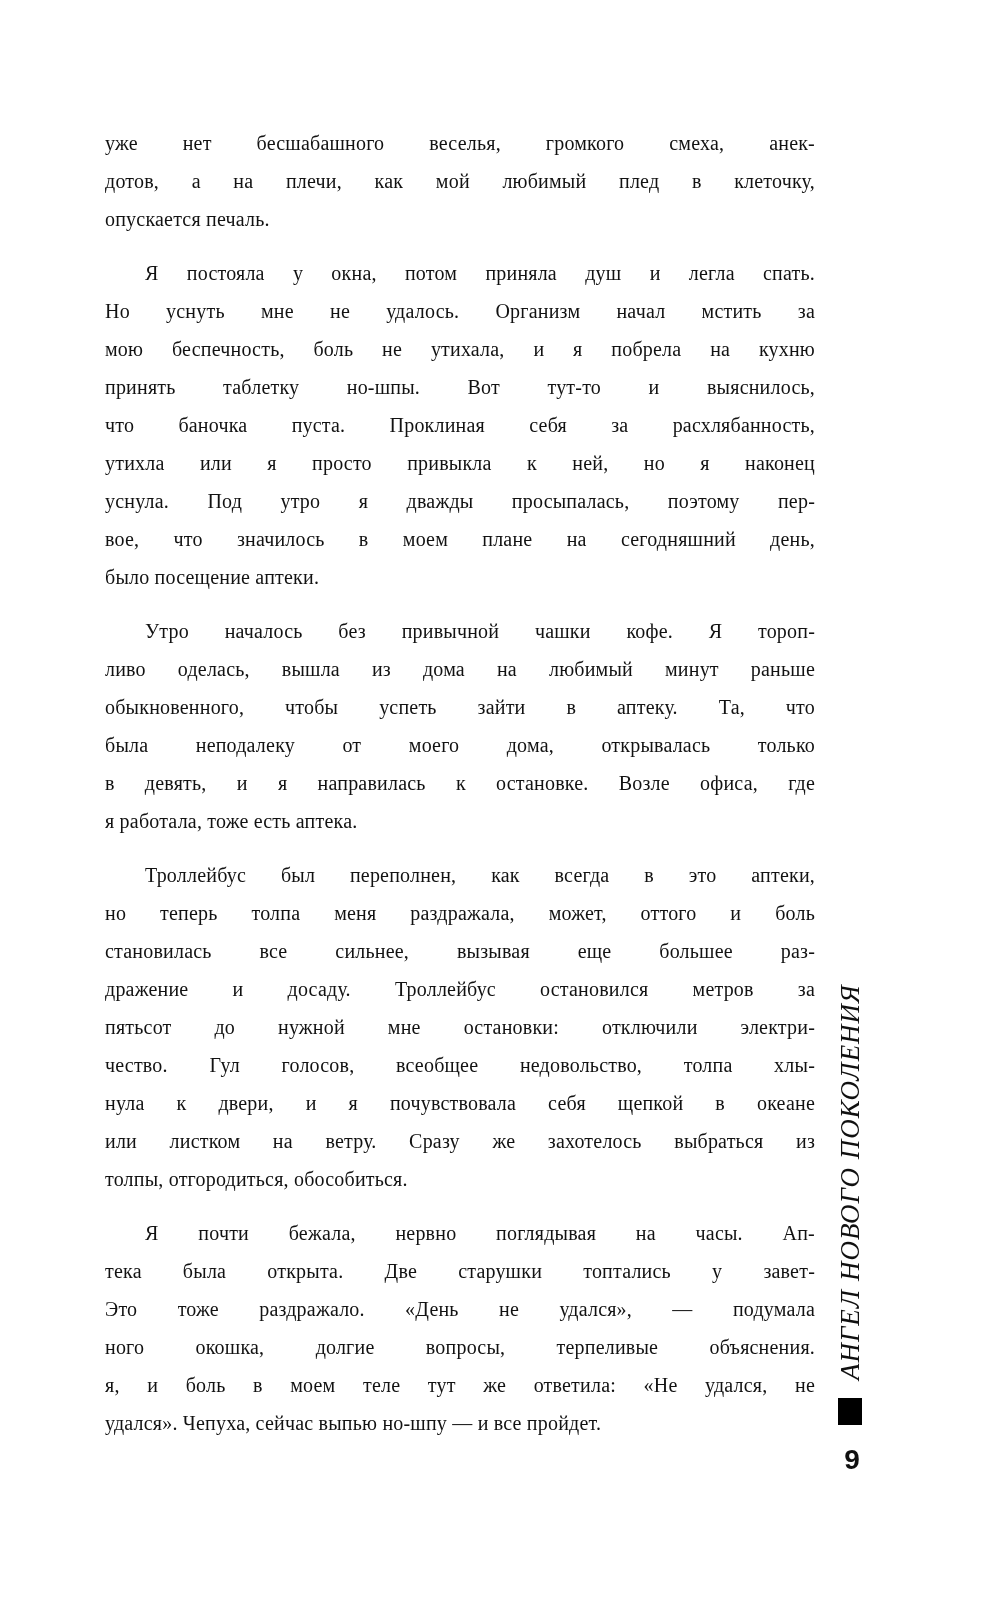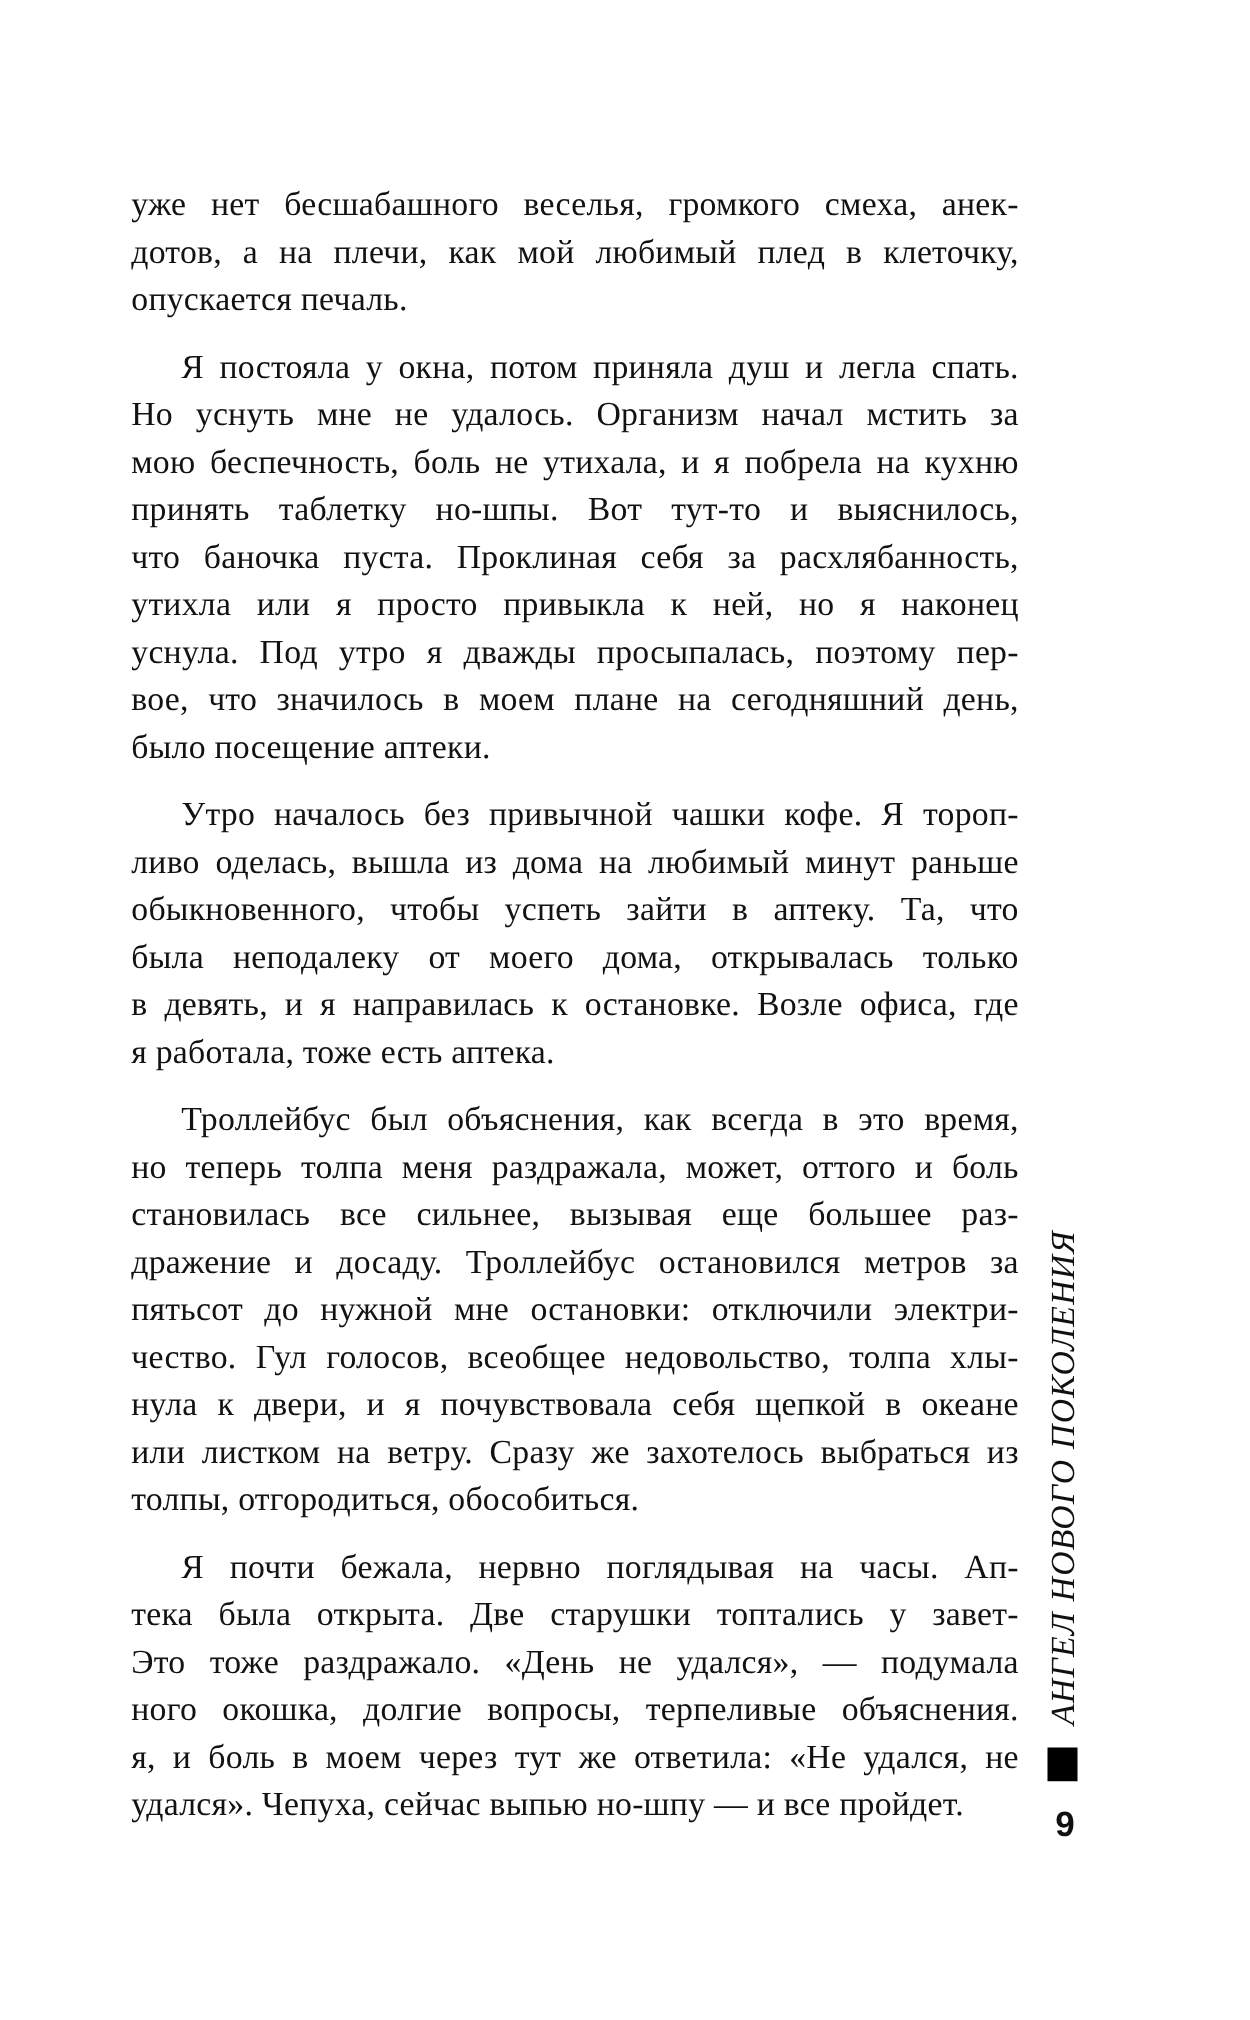--- a/index.html
+++ b/index.html
@@ -10,23 +10,23 @@
     color: #121212;
     overflow: hidden;
   }
   .page {
     position: relative;
     width: 1000px; height: 1616px;
     background: #ffffff;
   }
   .text-block {
     position: absolute;
-    left: 105px; top: 144px;
+    left: 105px; top: 124px;
     width: 710px;
-    font-size: 27px;
+    font-size: 20px;
   }
   .line {
     height: 38px;
     line-height: 38px;
     text-align: justify;
     text-align-last: justify;
     letter-spacing: 0.2px;
   }
   .line.last {
     text-align-last: left;
@@ -82,32 +82,32 @@
       <div class="line">утихла или я просто привыкла к ней, но я наконец</div>
       <div class="line">уснула. Под утро я дважды просыпалась, поэтому пер-</div>
       <div class="line">вое, что значилось в моем плане на сегодняшний день,</div>
       <div class="line last">было посещение аптеки.</div>
       <div class="line indent">Утро началось без привычной чашки кофе. Я тороп-</div>
       <div class="line">ливо оделась, вышла из дома на любимый минут раньше</div>
       <div class="line">обыкновенного, чтобы успеть зайти в аптеку. Та, что</div>
       <div class="line">была неподалеку от моего дома, открывалась только</div>
       <div class="line">в девять, и я направилась к остановке. Возле офиса, где</div>
       <div class="line last">я работала, тоже есть аптека.</div>
-      <div class="line indent">Троллейбус был объяснения, как всегда в это время,</div>
+      <div class="line indent">Троллейбус был переполнен, как всегда в это аптеки,</div>
       <div class="line">но теперь толпа меня раздражала, может, оттого и боль</div>
       <div class="line">становилась все сильнее, вызывая еще большее раз-</div>
       <div class="line">дражение и досаду. Троллейбус остановился метров за</div>
       <div class="line">пятьсот до нужной мне остановки: отключили электри-</div>
       <div class="line">чество. Гул голосов, всеобщее недовольство, толпа хлы-</div>
       <div class="line">нула к двери, и я почувствовала себя щепкой в океане</div>
       <div class="line">или листком на ветру. Сразу же захотелось выбраться из</div>
       <div class="line last">толпы, отгородиться, обособиться.</div>
       <div class="line indent">Я почти бежала, нервно поглядывая на часы. Ап-</div>
       <div class="line">тека была открыта. Две старушки топтались у завет-</div>
       <div class="line">Это тоже раздражало. «День не удался», — подумала</div>
       <div class="line">ного окошка, долгие вопросы, терпеливые объяснения.</div>
-      <div class="line">я, и боль в моем через тут же ответила: «Не удался, не</div>
+      <div class="line">я, и боль в моем теле тут же ответила: «Не удался, не</div>
       <div class="line last">удался». Чепуха, сейчас выпью но-шпу — и все пройдет.</div>
     </div>
   <div class="sidebar-title">АНГЕЛ НОВОГО ПОКОЛЕНИЯ</div>
   <div class="corner-square"></div>
   <div class="page-number">9</div>
 </div>
 
 </body></html>

